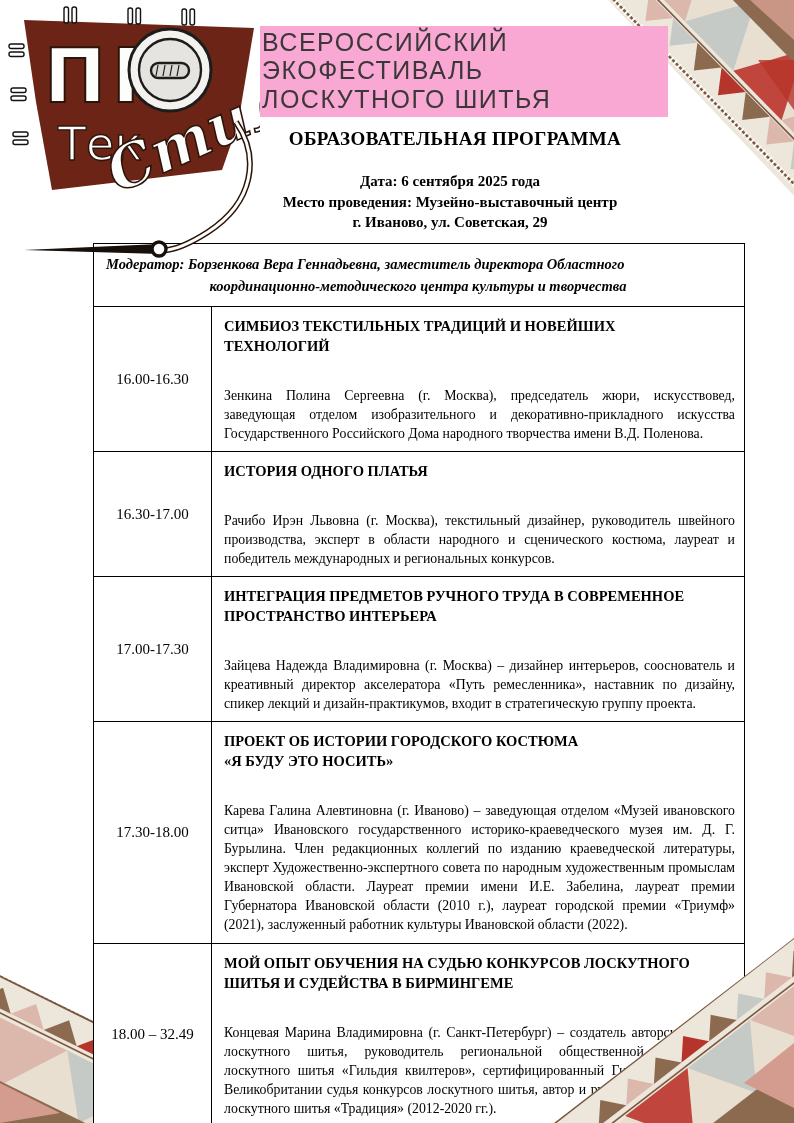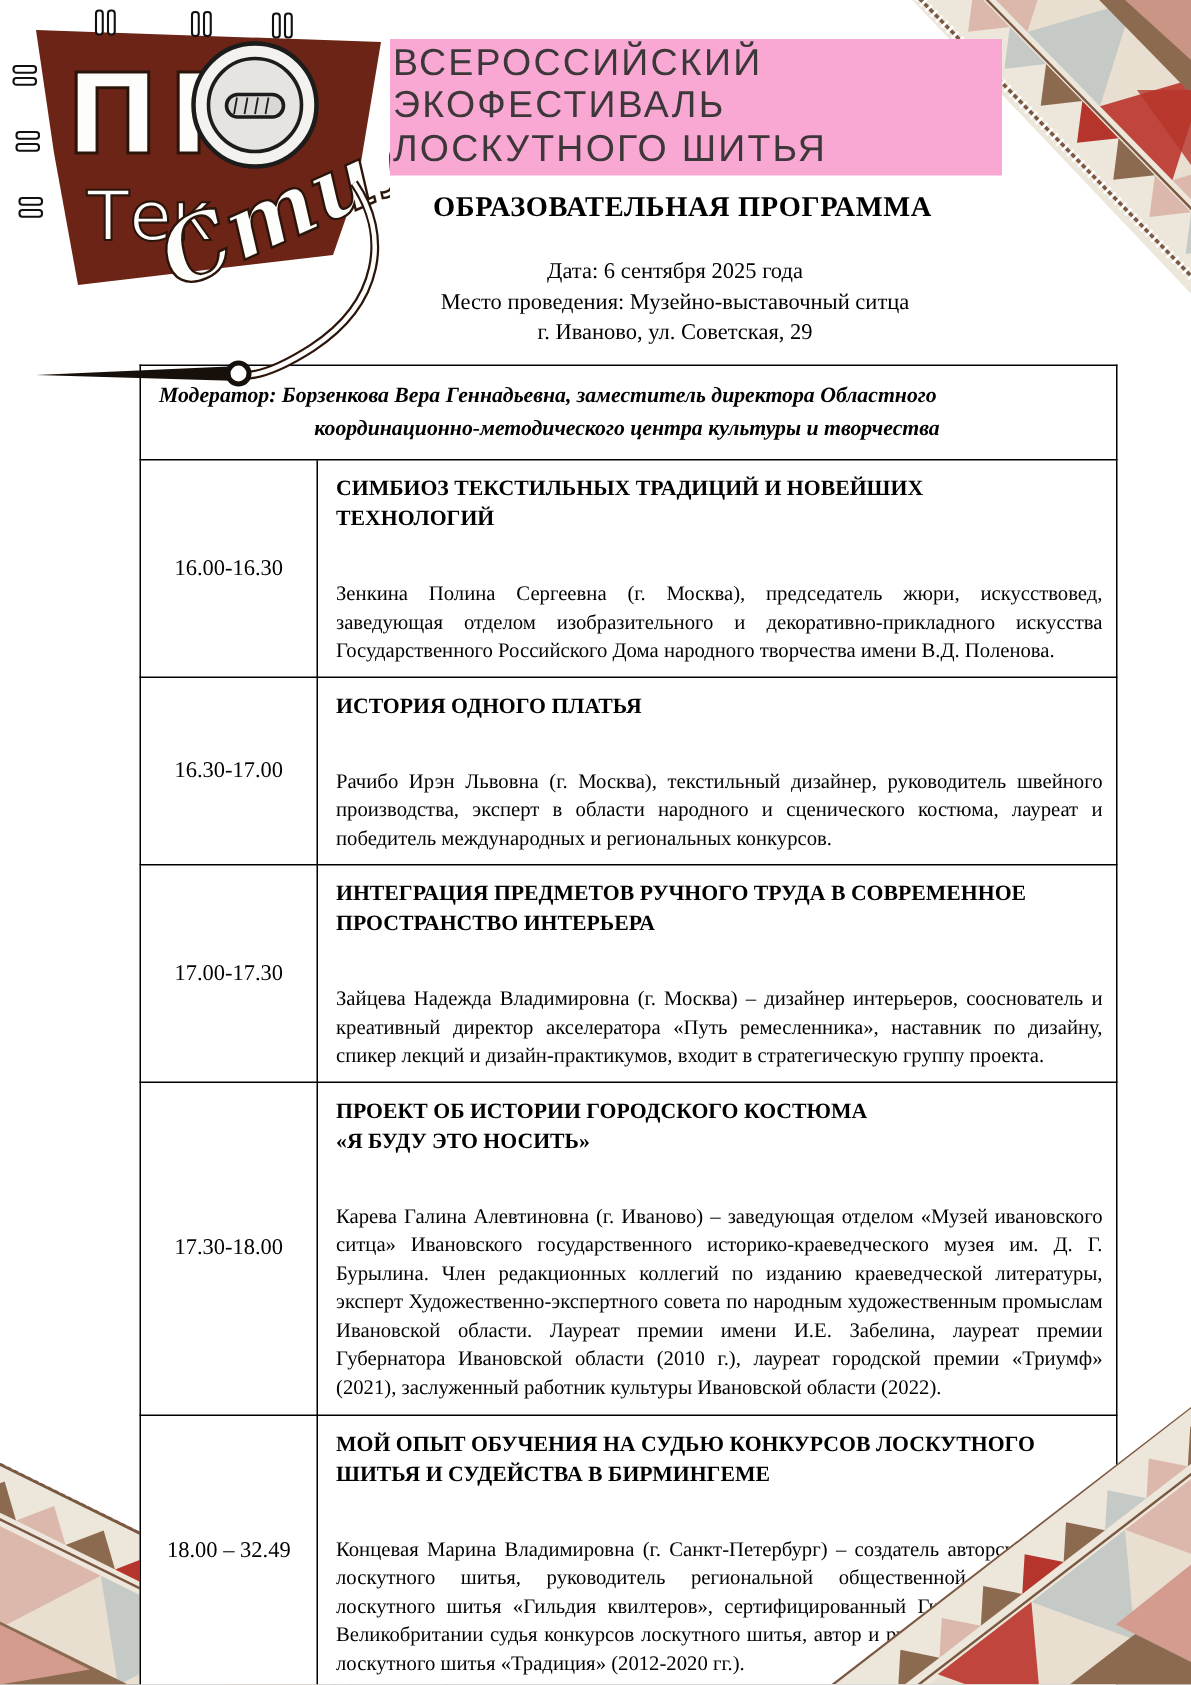--- a/index.html
+++ b/index.html
@@ -14,21 +14,21 @@
     font-family:"Liberation Sans", sans-serif;
     font-size:25px;line-height:1.13;letter-spacing:1.5px;
     color:#3c3738;white-space:pre-line;background:#f9a8d4;padding:2px 6px 4px 2px;
   }
   .program-title{
     position:absolute;left:250px;top:128px;width:410px;
     text-align:center;font-weight:bold;font-size:19px;letter-spacing:.4px;
   }
   .date-block{
     position:absolute;left:215px;top:171px;width:470px;
-    text-align:center;font-weight:normal;font-size:15px;line-height:1.38;
+    text-align:center;font-weight:bold;font-size:15px;line-height:1.38;
   }
   
   table.schedule{
     position:absolute;left:93px;top:243px;width:652px;
     border-collapse:collapse;background:#fff;
   }
   table.schedule td{border:1.6px solid #000;background:#fff;vertical-align:middle;}
   td.mod-cell{padding:10px 14px 8px 12px;font-size:14.5px;font-weight:bold;font-style:italic;line-height:1.5;}
   .mod-line2{text-align:center;}
   td.time-cell{width:113px;text-align:center;font-size:15px;padding:2px;}
@@ -158,21 +158,21 @@
       </g>
     </svg>
   </div>
 
   <div class="festival-title">ВСЕРОССИЙСКИЙ
 ЭКОФЕСТИВАЛЬ
 ЛОСКУТНОГО ШИТЬЯ</div>
   <div class="program-title">ОБРАЗОВАТЕЛЬНАЯ ПРОГРАММА</div>
   <div class="date-block">
     <div>Дата: 6 сентября 2025 года</div>
-    <div>Место проведения: Музейно-выставочный ситца</div>
+    <div>Место проведения: Музейно-выставочный центр</div>
     <div>г. Иваново, ул. Советская, 29</div>
   </div>
 
   <table class="schedule">
     <tbody>
       <tr style="height:63px">
         <td class="mod-cell" colspan="2">
           <div>Модератор:  Борзенкова Вера Геннадьевна, заместитель директора  Областного</div>
           <div class="mod-line2">координационно-методического центра культуры и творчества</div>
         </td>

